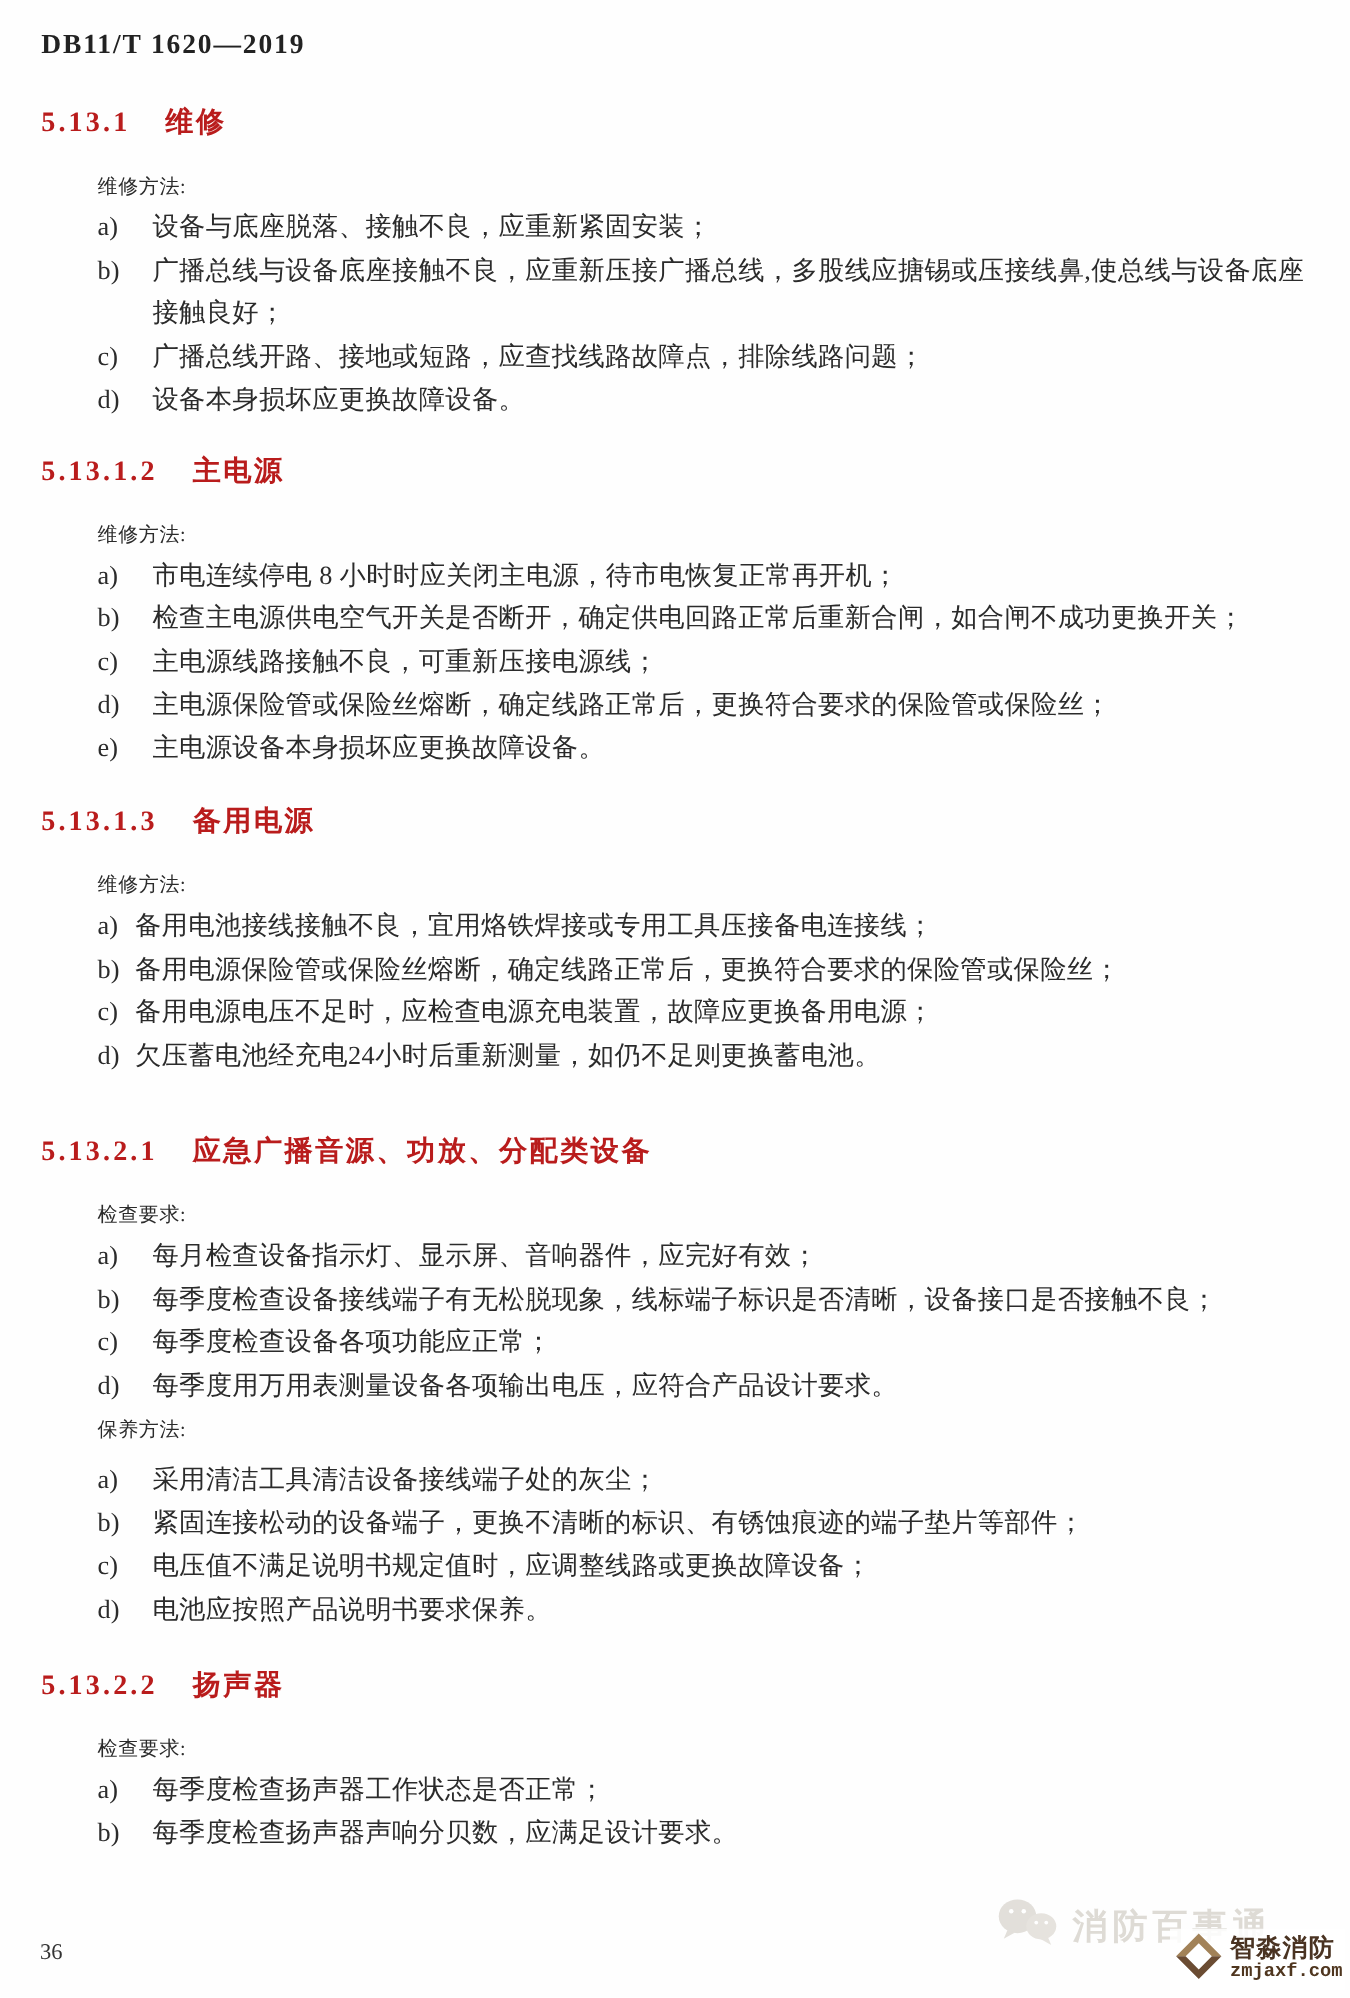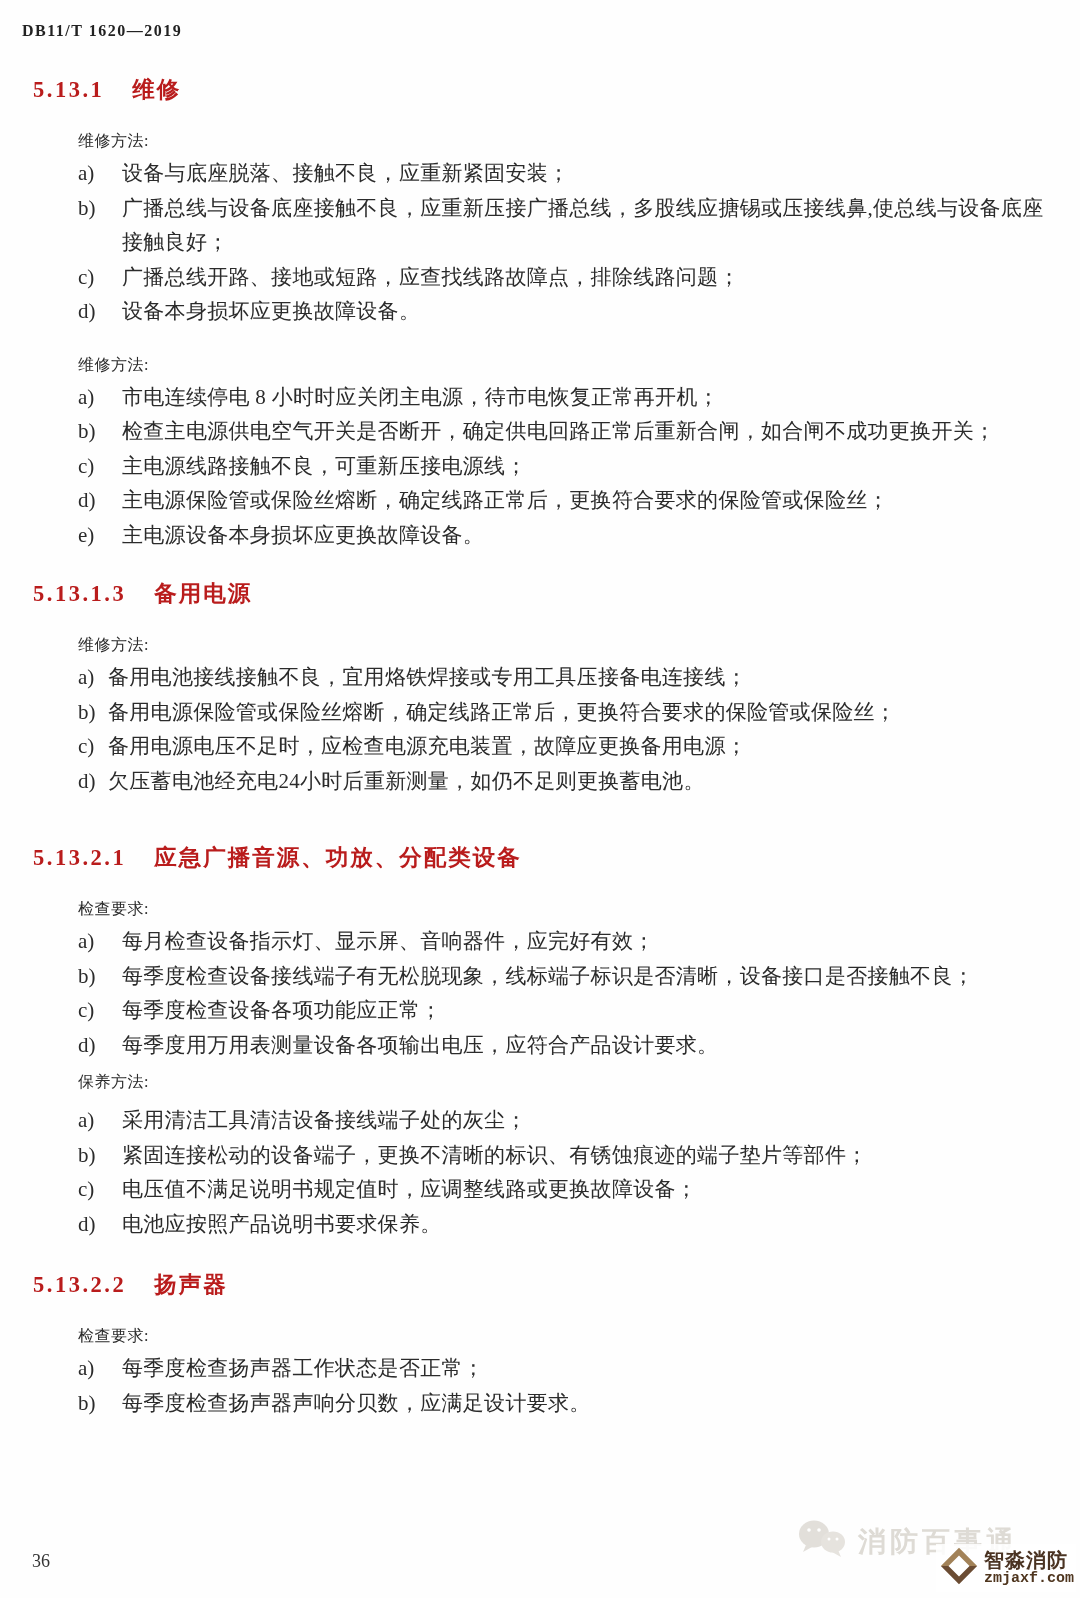--- a/index.html
+++ b/index.html
@@ -5,22 +5,22 @@
   html,body{margin:0;padding:0;background:#ffffff;}
   .page{
     position:relative;
     width:1080px;height:1598px;
     background:#fefefe;
     color:#2b2b2b;
     font-family:"Liberation Serif","DejaVu Serif",serif;
     overflow:hidden;
   }
   .doc-code{
-    padding:22px 0 0 22px;
-    font-size:16px;
+    padding:22px 0 0 33px;
+    font-size:22px;
     font-weight:bold;
     letter-spacing:1.5px;
     color:#222;
   }
   .sec{
     margin:34px 30px 0 33px;
     font-size:22.5px;
     font-weight:bold;
     color:#b91c1c;
     display:flex;
@@ -107,20 +107,24 @@
     <div class="item">
       <span class="m">c)</span>
       <span class="t">广播总线开路、接地或短路，应查找线路故障点，排除线路问题；</span>
     </div>
     <div class="item">
       <span class="m">d)</span>
       <span class="t">设备本身损坏应更换故障设备。</span>
     </div>
   </div>
 
+  <div class="sec" style="margin-top:24px">
+    <span class="num">5.13.1.2</span>
+    <span class="ttl">主电源</span>
+  </div>
   <div class="label">维修方法:</div>
   <div class="list">
     <div class="item">
       <span class="m">a)</span>
       <span class="t">市电连续停电 8 小时时应关闭主电源，待市电恢复正常再开机；</span>
     </div>
     <div class="item">
       <span class="m">b)</span>
       <span class="t">检查主电源供电空气开关是否断开，确定供电回路正常后重新合闸，如合闸不成功更换开关；</span>
     </div>

